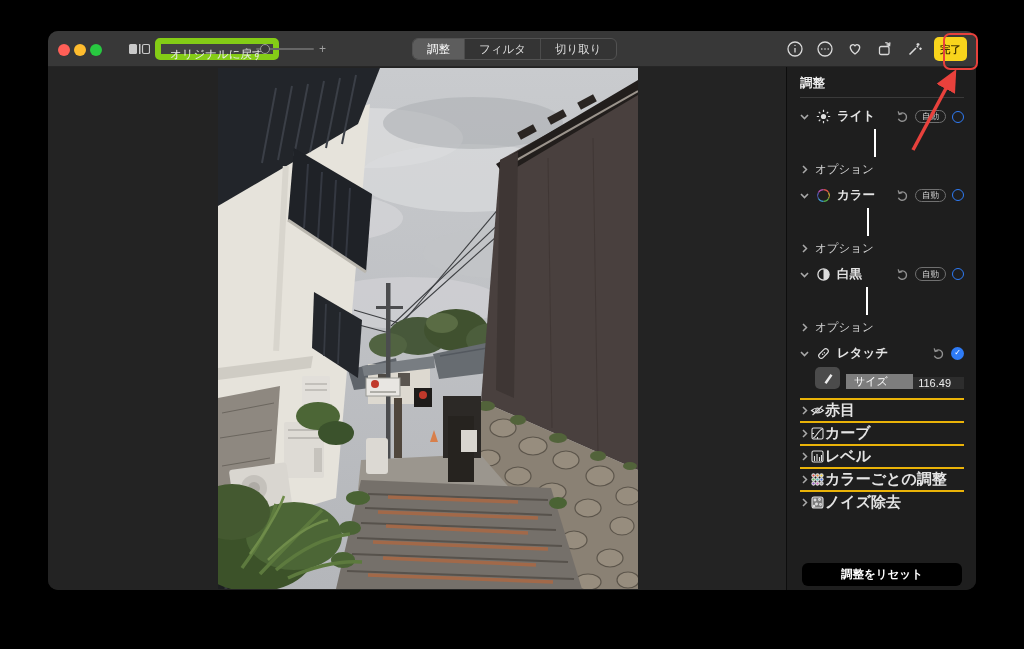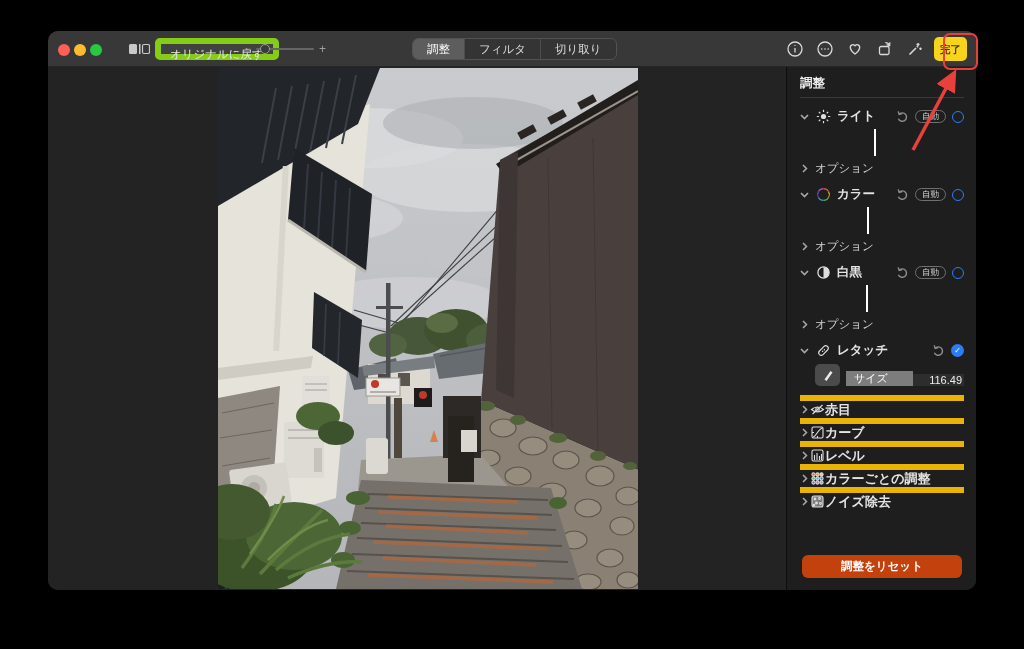--- a/index.html
+++ b/index.html
@@ -82,26 +82,26 @@
   .strip.bw .mini:nth-child(7){filter:grayscale(1) brightness(1.28);}
   .marker { position:absolute; top:0; bottom:0; width:2px; background:#fff; }
   .options-row { display:flex; align-items:center; gap:6px; height:15px; margin-top:5px;
     font-size:11.5px; color:#d2d2d2; }
   .retouch-row { display:flex; align-items:center; gap:6px; margin-top:5px; padding-left:15px; height:22px; }
   .brush-btn { width:25px; height:22px; background:#4b4b4b; border-radius:5px;
     display:flex; align-items:center; justify-content:center; }
   .size-slider { flex:1; height:22px; border-radius:0; overflow:hidden; display:flex; font-size:11px;align-items:flex-end; }
   .size-fill { width:57%; background:#7d7d7d; color:#fff; display:flex; align-items:center; padding-left:8px; }
   .size-rest { flex:1; background:#2d2d2d; color:#ececec; display:flex; align-items:center;
-    justify-content:flex-end; padding-right:2px; }
+    justify-content:flex-end; padding-right:13px; }
   .rows-wrap { margin-top:9px; height:176px; overflow:hidden; }
-  .list-row { display:flex; align-items:center; height:23px; border-top:6px solid #eab308;
-    font-size:13px; }
+  .list-row { display:flex; align-items:center; height:23px; border-top:2px solid #eab308;
+    font-size:15px; }
   .list-row .lbl { font-weight:bold; }
-  .reset-btn { margin:7px 2px 12px; height:26px; background:#c2410c; border-radius:6px; color:#fff;
+  .reset-btn { margin:7px 2px 4px; height:26px; background:#000000; border-radius:6px; color:#fff;
     font-size:11.5px; font-weight:bold; display:flex; align-items:center; justify-content:center; }
 
   
   .anno-box { position:absolute; left:943px; top:33px; width:35px; height:37px;
     border:2.5px solid #e8413c; border-radius:7px; pointer-events:none; }
   .anno-arrow { position:absolute; left:0; top:0; width:1024px; height:649px; pointer-events:none; }
 </style>
 </head>
 <body>
 

